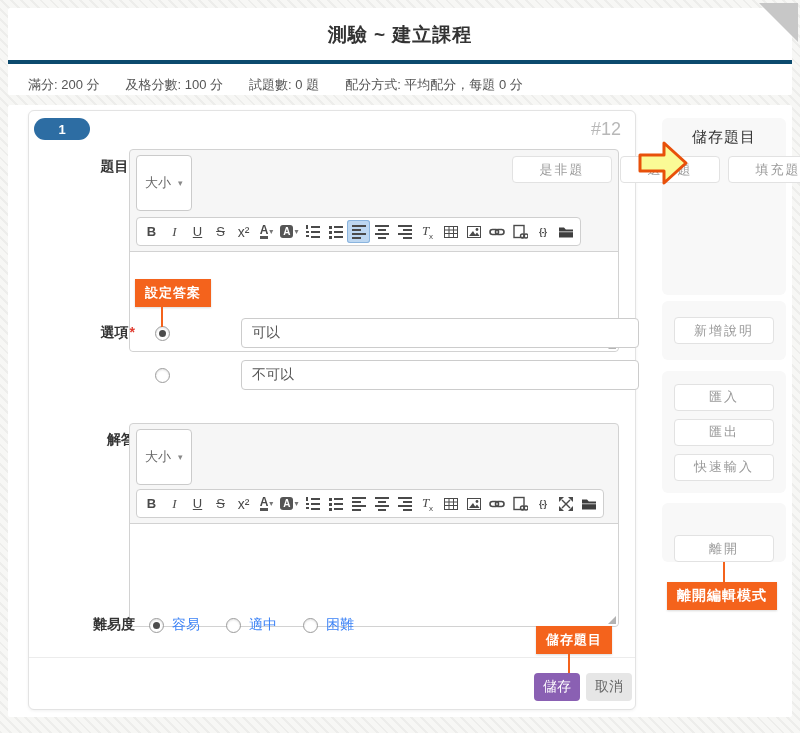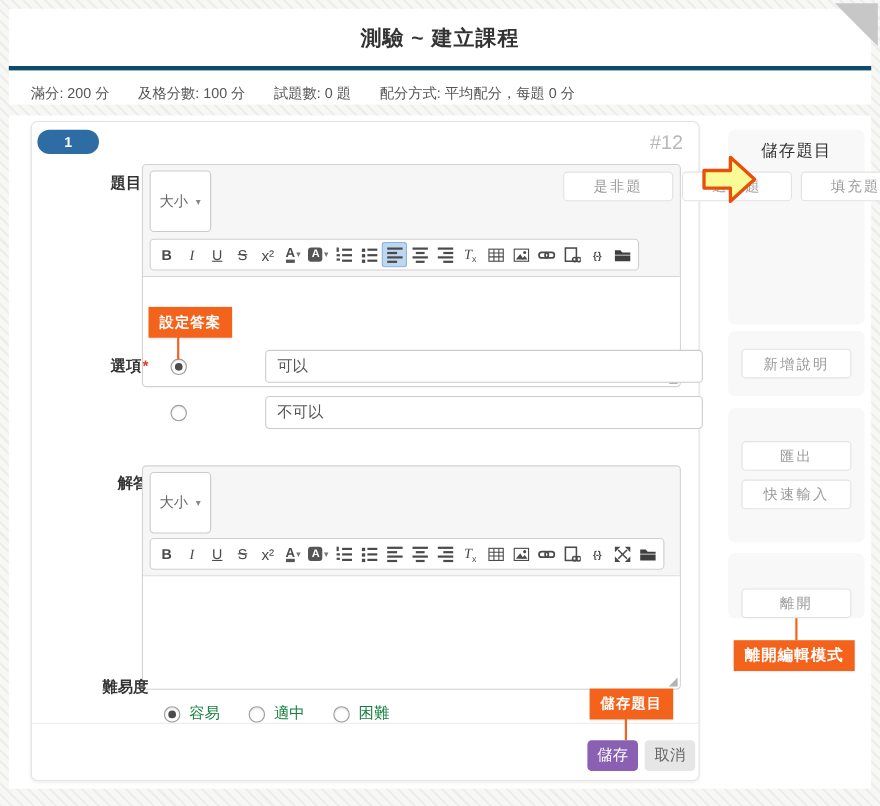--- a/index.html
+++ b/index.html
@@ -68,22 +68,22 @@
   .radio { position:absolute; width:15px; height:15px; border:1px solid #9c9c9c;
     border-radius:50%; background:#fff; cursor:pointer;
     box-shadow:inset 0 1px 2px rgba(0,0,0,.12); }
   .radio.checked::after { content:""; display:block; width:7px; height:7px;
     background:#4c4c4c; border-radius:50%; margin:3px; }
   .opt-input { position:absolute; left:180px; width:398px; height:30px;
     border:1px solid #ccc; border-radius:4px; font-size:14px; color:#555;
     padding:0 10px; font-family:inherit; background:#fff;margin-left:32px; }
 
   
-  .difficulty { position:absolute; left:120px; top:529px; display:flex; gap:26px;
-    align-items:center; font-size:14px; color:#15803d; }
+  .difficulty { position:absolute; left:120px; top:505px; display:flex; gap:26px;
+    align-items:center; font-size:14px; color:#3b82f6; }
   .diff-item { display:flex; gap:8px; align-items:center; cursor:pointer; }
   .diff-item .radio { position:static; }
 
   .card-divider { position:absolute; left:0; right:0; top:546px; border-top:1px solid #ececec; }
   .btn { position:absolute; top:562px; width:46px; height:28px; border:none;
     border-radius:4px; font-size:14px; cursor:pointer; font-family:inherit; }
   .btn-save { left:505px; background:#8a60b3; color:#fff; }
   .btn-cancel { left:557px; background:#e6e6e6; color:#666; }
 
   
@@ -435,20 +435,21 @@
         <button class="side-btn">問答題</button>
       </div>
   </div>
 
   <div class="side-panel" style="top:196px; height:59px; justify-content:center">
     <button class="side-btn">新增說明</button>
   </div>
 
   <div class="side-panel" style="top:266px; height:122px; justify-content:center">
     <div id="ioButtons" style="display:flex;flex-direction:column;gap:8px">
+        <button class="side-btn">匯入</button>
         <button class="side-btn">匯出</button>
         <button class="side-btn">快速輸入</button>
       </div>
   </div>
 
   <div class="side-panel" style="top:398px; height:59px; justify-content:flex-end">
     <button class="side-btn">離開</button>
   </div>
 
   <div class="pointer-line" style="left:715px; top:457px; height:20px"></div>

